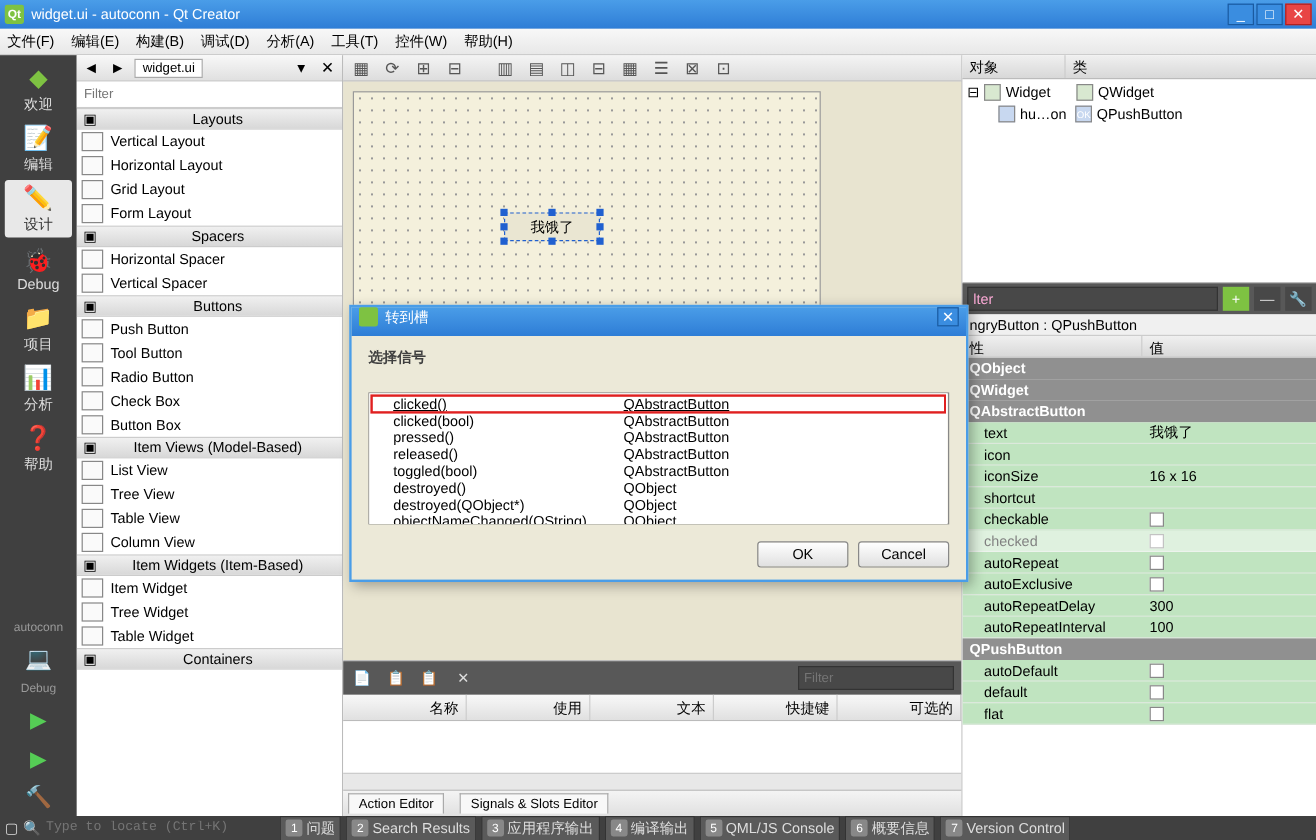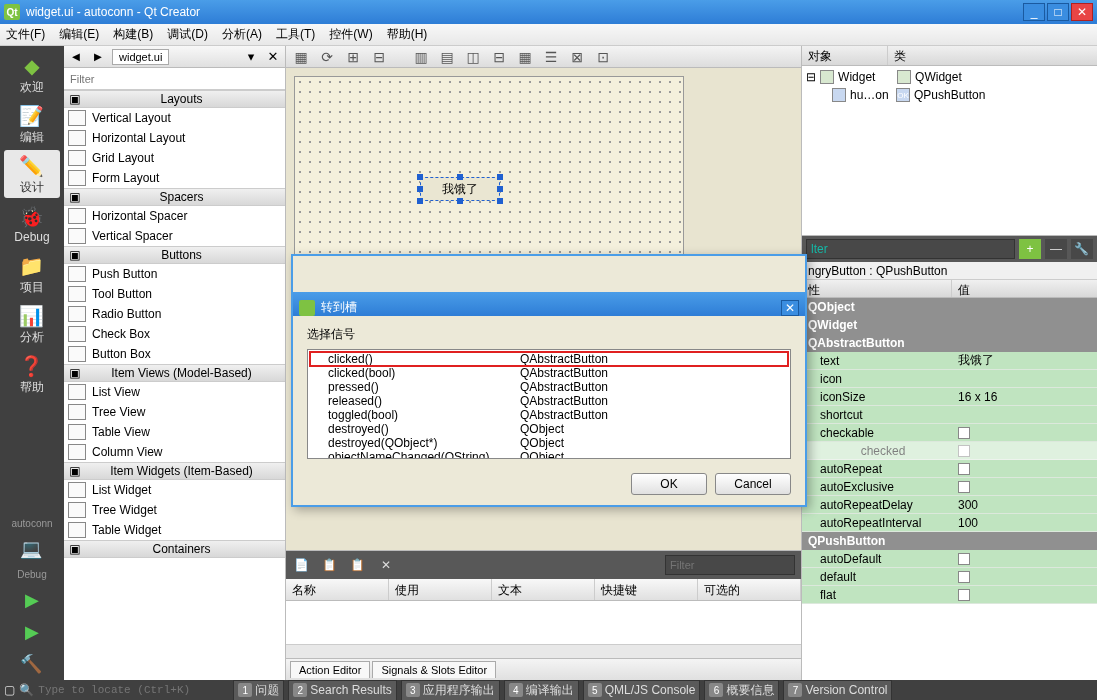--- a/index.html
+++ b/index.html
@@ -52,38 +52,38 @@
 .sel-btn { position:absolute; left:125px; top:100px; width:80px; height:24px; border:1px dashed #2060d0; background:#eae6d2; display:flex; align-items:center; justify-content:center; }
 .sel-handle { position:absolute; width:6px; height:6px; background:#2060d0; }
 
 
 .actions { height:130px; border-top:1px solid #bbb; background:#f4f4f4; display:flex; flex-direction:column; }
 .ac-bar { height:28px; background:#585858; display:flex; align-items:center; padding:0 6px; gap:8px; }
 .ac-bar .ico { width:20px; height:20px; color:#ddd; display:flex; align-items:center; justify-content:center; }
 .ac-bar input { height:20px; width:130px; border:1px solid #333; background:#484848; color:#ddd; padding:0 4px; font-size:11px; }
 .ac-bar .sp { flex:1; }
 .ac-head { height:22px; background:linear-gradient(#f8f8f8,#e0e0e0); border-bottom:1px solid #bbb; display:flex; }
-.ac-head span { flex:1; padding:3px 6px; border-right:1px solid #ccc; }
+.ac-head span { flex:1; padding:3px 6px; border-right:1px solid #ccc;text-align:right; }
 .ac-body { flex:1; background:#fff; }
 .ac-scroll { height:14px; background:#e8e8e8; border-top:1px solid #ccc; }
-.ac-tabs { height:22px; background:linear-gradient(#f4f4f4,#e0e0e0); border-top:1px solid #bbb; display:flex; align-items:center; padding:0 4px; gap:2px; }
+.ac-tabs { height:22px; background:linear-gradient(#f4f4f4,#e0e0e0); border-top:1px solid #bbb; display:flex; align-items:center; padding:0 4px; gap:13px; }
 .ac-tabs .tab { padding:2px 8px; border:1px solid #aaa; border-bottom:none; background:#f8f8f8; font-size:11px; }
 
 
 .right { width:296px; background:#fff; border-left:1px solid #bbb; display:flex; flex-direction:column; }
 .obj-head { height:20px; background:linear-gradient(#f0f0f0,#d8d8d8); display:flex; border-bottom:1px solid #bbb; }
 .obj-head span { padding:2px 6px; }
 .obj-head span:first-child { width:86px; border-right:1px solid #ccc; }
 .obj-tree { height:170px; border-bottom:1px solid #bbb; padding:2px; }
 .obj-row { display:flex; align-items:center; height:18px; gap:4px; }
 .obj-row .ico { width:14px; height:14px; background:#d8e8d0; border:1px solid #888; }
 .obj-row .ico2 { width:14px; height:14px; background:#c8d8f0; border:1px solid #888; }
 
 .prop-filter { height:26px; background:#585858; display:flex; align-items:center; padding:0 4px; gap:4px; }
-.prop-filter input { flex:1; height:20px; border:1px solid #333; background:#484848; color:#14b8a6; padding:0 4px; }
+.prop-filter input { flex:1; height:20px; border:1px solid #333; background:#484848; color:#f9a8d4; padding:0 4px; }
 .prop-filter .btn { width:22px; height:20px; background:#7ec242; display:flex; align-items:center; justify-content:center; color:#fff; }
 .prop-filter .btn2 { width:22px; height:20px; background:#484848; color:#ddd; display:flex; align-items:center; justify-content:center; }
 .prop-title { height:18px; background:#f0f0f0; padding:2px 6px; border-bottom:1px solid #ccc; }
 .prop-head { height:18px; background:linear-gradient(#f0f0f0,#d8d8d8); display:flex; border-bottom:1px solid #bbb; }
 .prop-head span { padding:2px 6px; }
 .prop-head span:first-child { width:150px; border-right:1px solid #ccc; }
 .prop-list { flex:1; overflow-y:auto; }
 .prop-sec { height:18px; background:#909090; color:#fff; font-weight:bold; padding:2px 6px; display:flex; align-items:center; }
 .prop-row { height:18px; display:flex; align-items:center; border-bottom:1px solid #dce8dc; }
 .prop-row.g { background:#d0ecd0; }
@@ -94,30 +94,30 @@
 
 
 .statusbar { height:20px; background:#404040; color:#ddd; display:flex; align-items:center; padding:0 4px; font-size:11px; gap:4px; position:absolute; bottom:0; left:0; right:0; }
 .statusbar .loc { display:flex; align-items:center; gap:4px; width:210px; }
 .statusbar .loc input { flex:1; background:transparent; border:none; color:#999; font-size:11px;font-family:Liberation Mono, monospace; }
 .statusbar .pane { background:#5a5a5a; border:1px solid #333; padding:1px 4px; display:flex; align-items:center; gap:3px; }
 .statusbar .num { background:#888; color:#fff; width:14px; height:14px; display:flex; align-items:center; justify-content:center; font-size:10px; border-radius:2px; }
 
 
 .dialog { position:absolute; left:291px; top:254px; width:516px; border:2px solid #4a9de8; background:#ece9d8; box-shadow:3px 3px 10px rgba(0,0,0,.3); }
-.dlg-title { height:24px; background:linear-gradient(#4a9de8,#2e7dd6); color:#fff; display:flex; align-items:flex-end; padding:0 6px;margin-top:36px; }
+.dlg-title { height:24px; background:linear-gradient(#4a9de8,#2e7dd6); color:#fff; display:flex; align-items:flex-start; padding:0 6px; }
 .dlg-title .qt-ico { width:16px; height:16px; background:#7ec242; border-radius:2px; margin-right:6px; }
 .dlg-title span { flex:1; }
 .dlg-title .x { width:18px; height:16px; background:#3a8de0; border:1px solid #1a5aa0; display:flex; align-items:center; justify-content:center; }
 .dlg-body { padding:10px 14px; }
-.dlg-label { color:#000000; margin-bottom:6px; }
+.dlg-label { color:#404040; margin-bottom:20px;font-weight:bold; }
 .dlg-list { height:110px; border:1px solid #888; background:#fff; overflow-y:scroll; padding:2px; font-family:Consolas,monospace; font-size:12px; }
 .dlg-list .row { display:flex; height:14px; }
 .dlg-list .row .s { width:210px; padding-left:18px; }
-.dlg-list .row.hl { outline:2px solid #e02020; outline-offset:-1px; }
+.dlg-list .row.hl { outline:2px solid #e02020; outline-offset:-1px;text-decoration:underline; }
 .dlg-btns { display:flex; justify-content:flex-end; gap:8px; margin-top:14px; }
 .dlg-btns button { width:76px; height:22px; background:linear-gradient(#fff,#e0e0e0); border:1px solid #888; border-radius:3px; }
 </style>
 </head>
 <body>
 
 <div class="titlebar">
   <div class="qt-ico">Qt</div>
   <div class="title">widget.ui - autoconn - Qt Creator</div>
   <div class="wbtns">
@@ -264,21 +264,21 @@
         <div class="wb-row">
           <div class="ico"></div>
           <span>Column View</span>
         </div>
         <div class="wb-cat">
           <span class="exp">▣</span>
           <span class="name">Item Widgets (Item-Based)</span>
         </div>
         <div class="wb-row">
           <div class="ico"></div>
-          <span>List Widget</span>
+          <span>Item Widget</span>
         </div>
         <div class="wb-row">
           <div class="ico"></div>
           <span>Tree Widget</span>
         </div>
         <div class="wb-row">
           <div class="ico"></div>
           <span>Table Widget</span>
         </div>
         <div class="wb-cat">
@@ -394,21 +394,21 @@
         <div class="prop-row g2">
           <div class="k">shortcut</div>
           <div class="v"></div>
         </div>
         <div class="prop-row g2">
           <div class="k">checkable</div>
           <div class="v">
             <div class="cb"></div>
           </div>
         </div>
-        <div class="prop-row g2" style="opacity: 0.5; text-align: center;">
+        <div class="prop-row g2" style="opacity: 0.5;">
           <div class="k">checked</div>
           <div class="v">
             <div class="cb"></div>
           </div>
         </div>
         <div class="prop-row g2">
           <div class="k">autoRepeat</div>
           <div class="v">
             <div class="cb"></div>
           </div>

